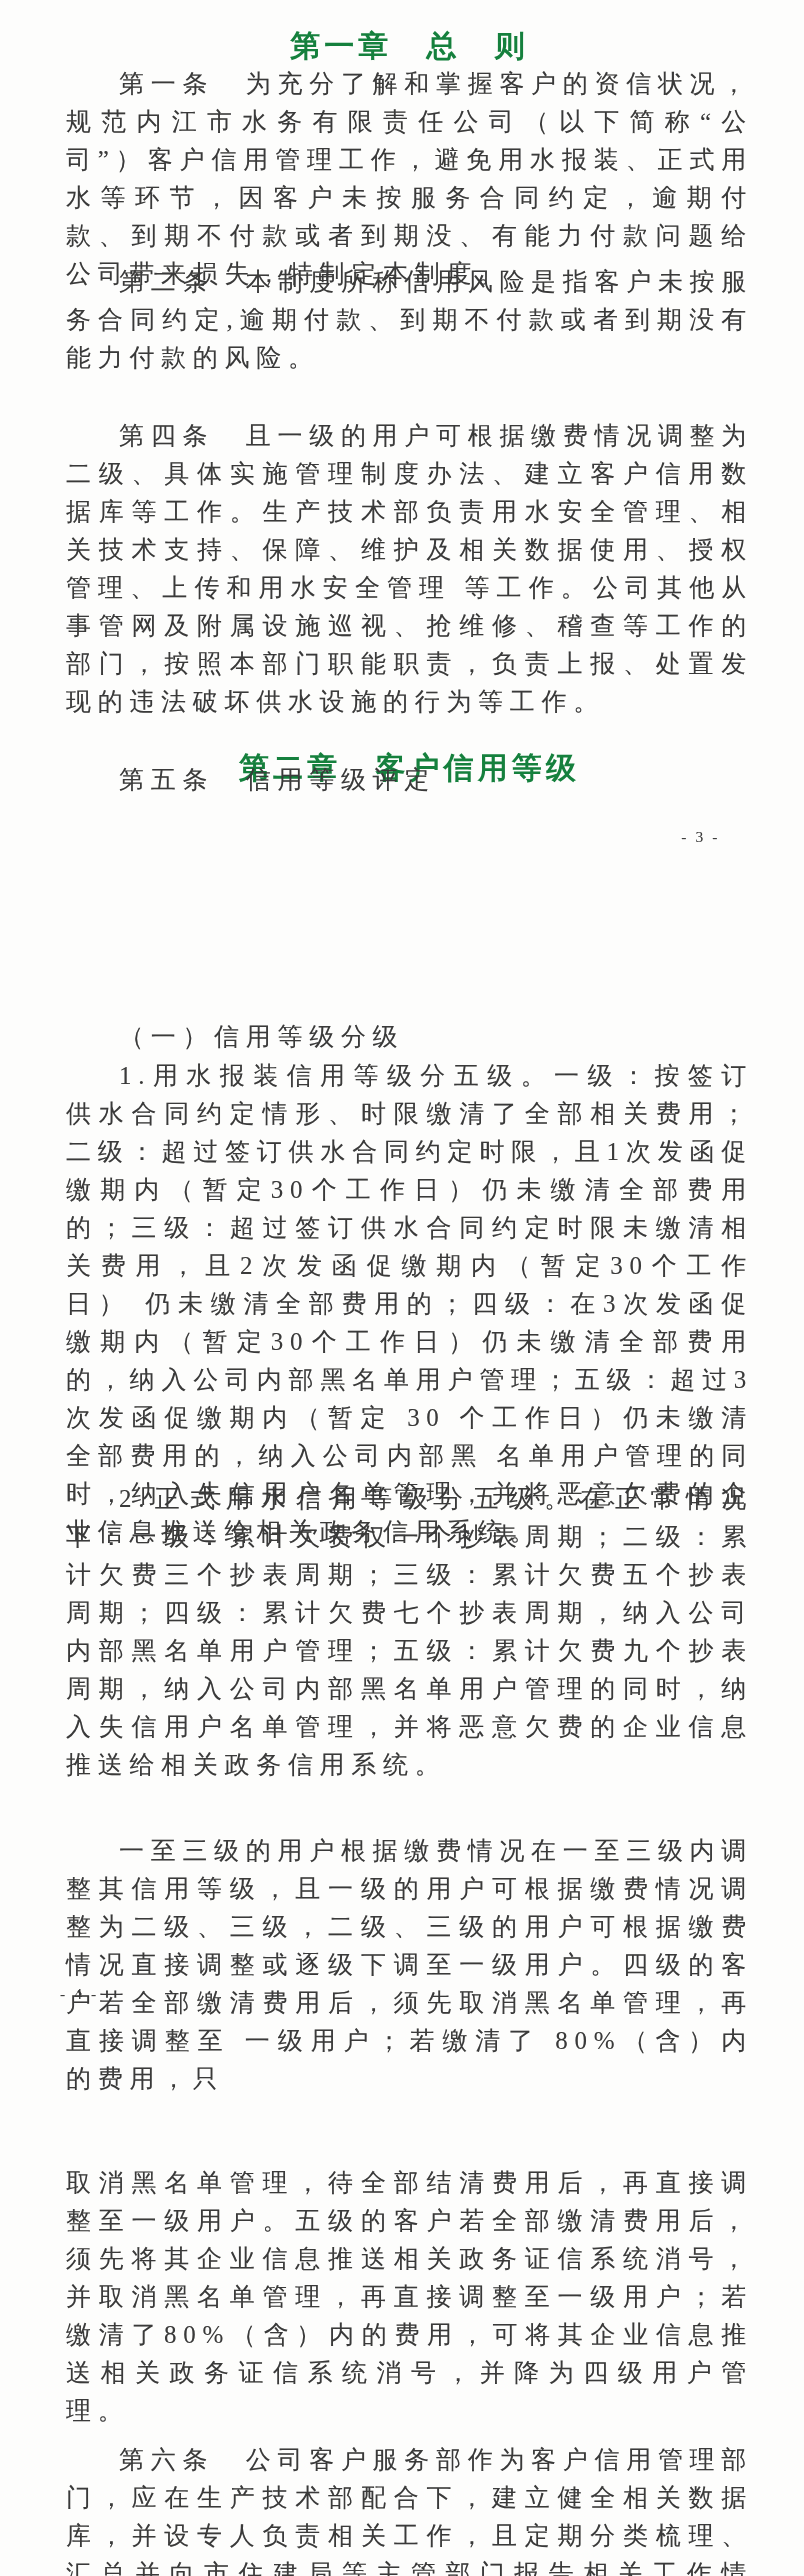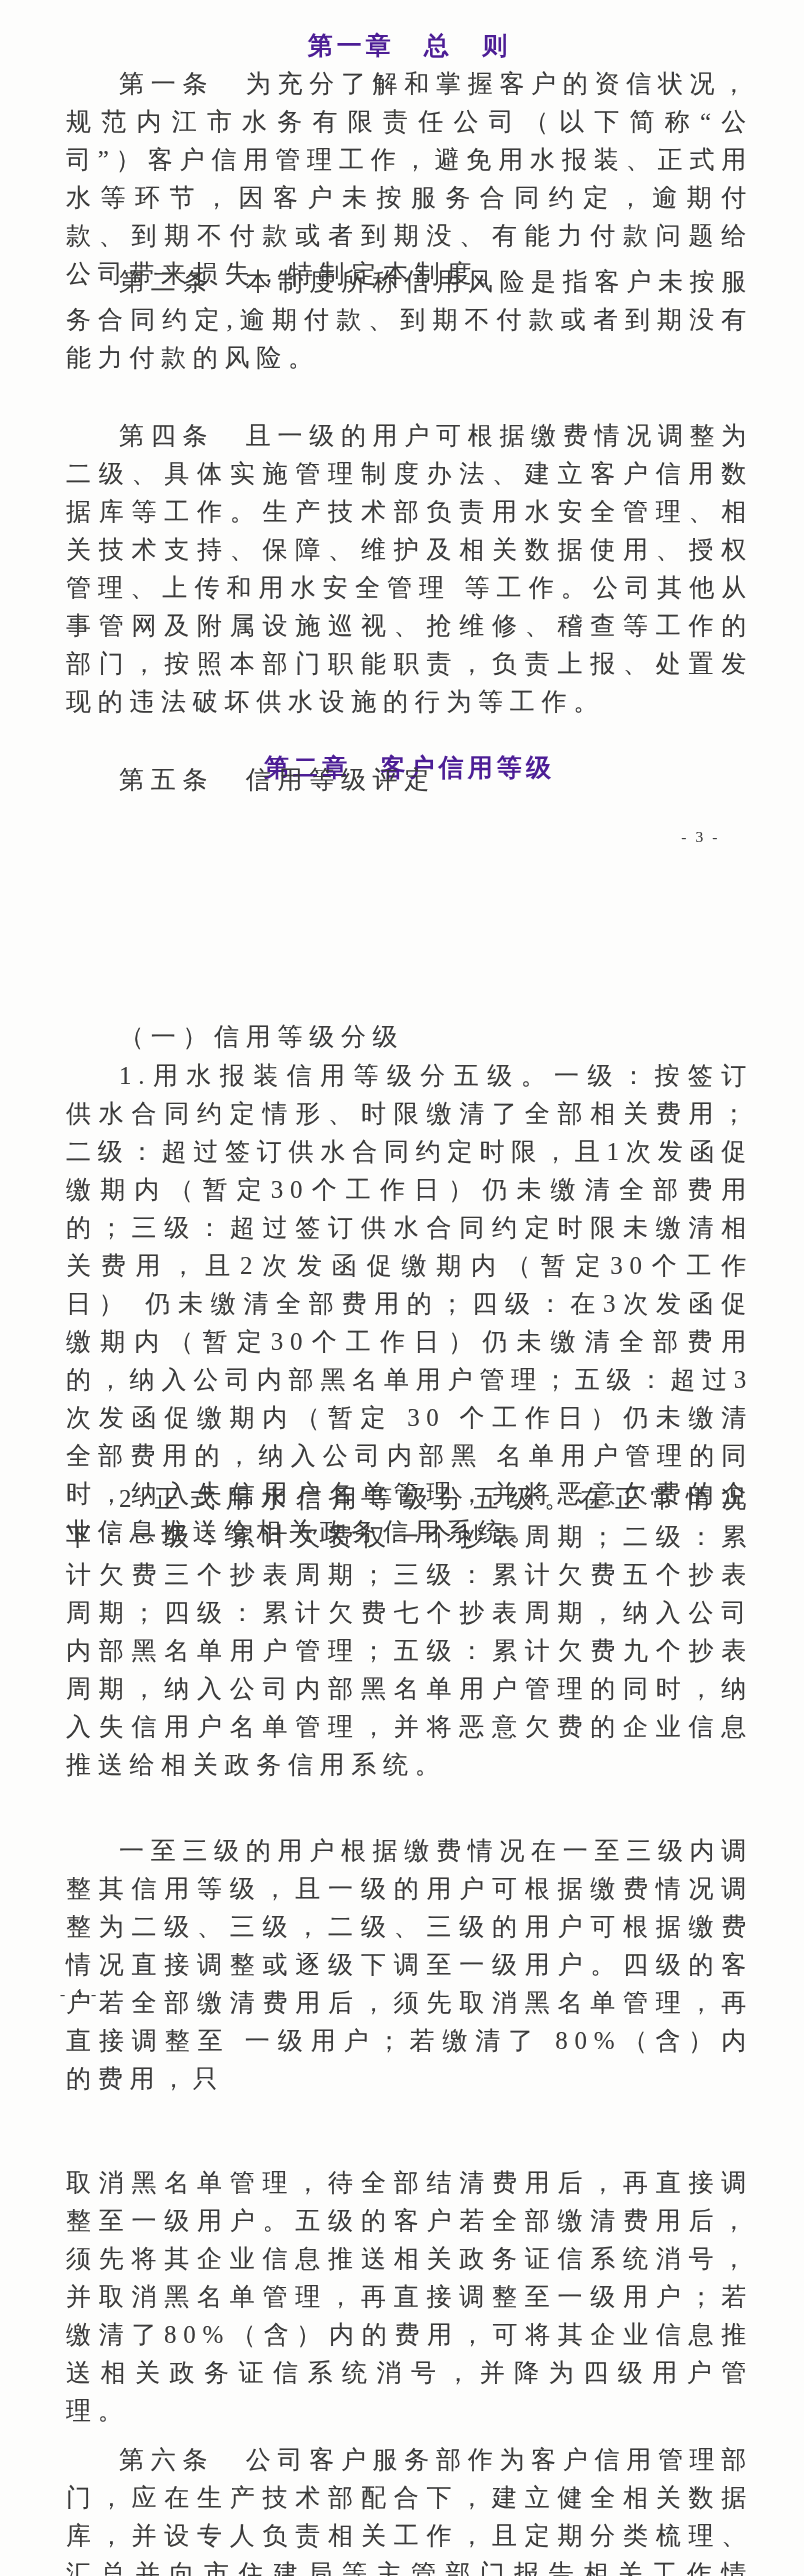--- a/index.html
+++ b/index.html
@@ -11,25 +11,25 @@
   #doc {
     position: relative;
     width: 805px;
     height: 4044px;
     background: #fdfdfc;
     overflow: hidden;
   }
   .block { position: absolute; left: 66px; width: 687px; }
   .heading {
     font-weight: 700;
-    font-size: 25px;
+    font-size: 30px;
     line-height: 31px;
     letter-spacing: 4.1px;
     text-align: center;
-    color: #4c1d95;
+    color: #15803d;
   }
   .para {
     font-size: 25px;
     line-height: 38px;
     letter-spacing: 6.7px;
     text-align: justify;
     text-justify: inter-character;
     color: #3a3a3a;
     text-shadow: 0 0 0.5px rgba(40,40,40,0.25);
   }

